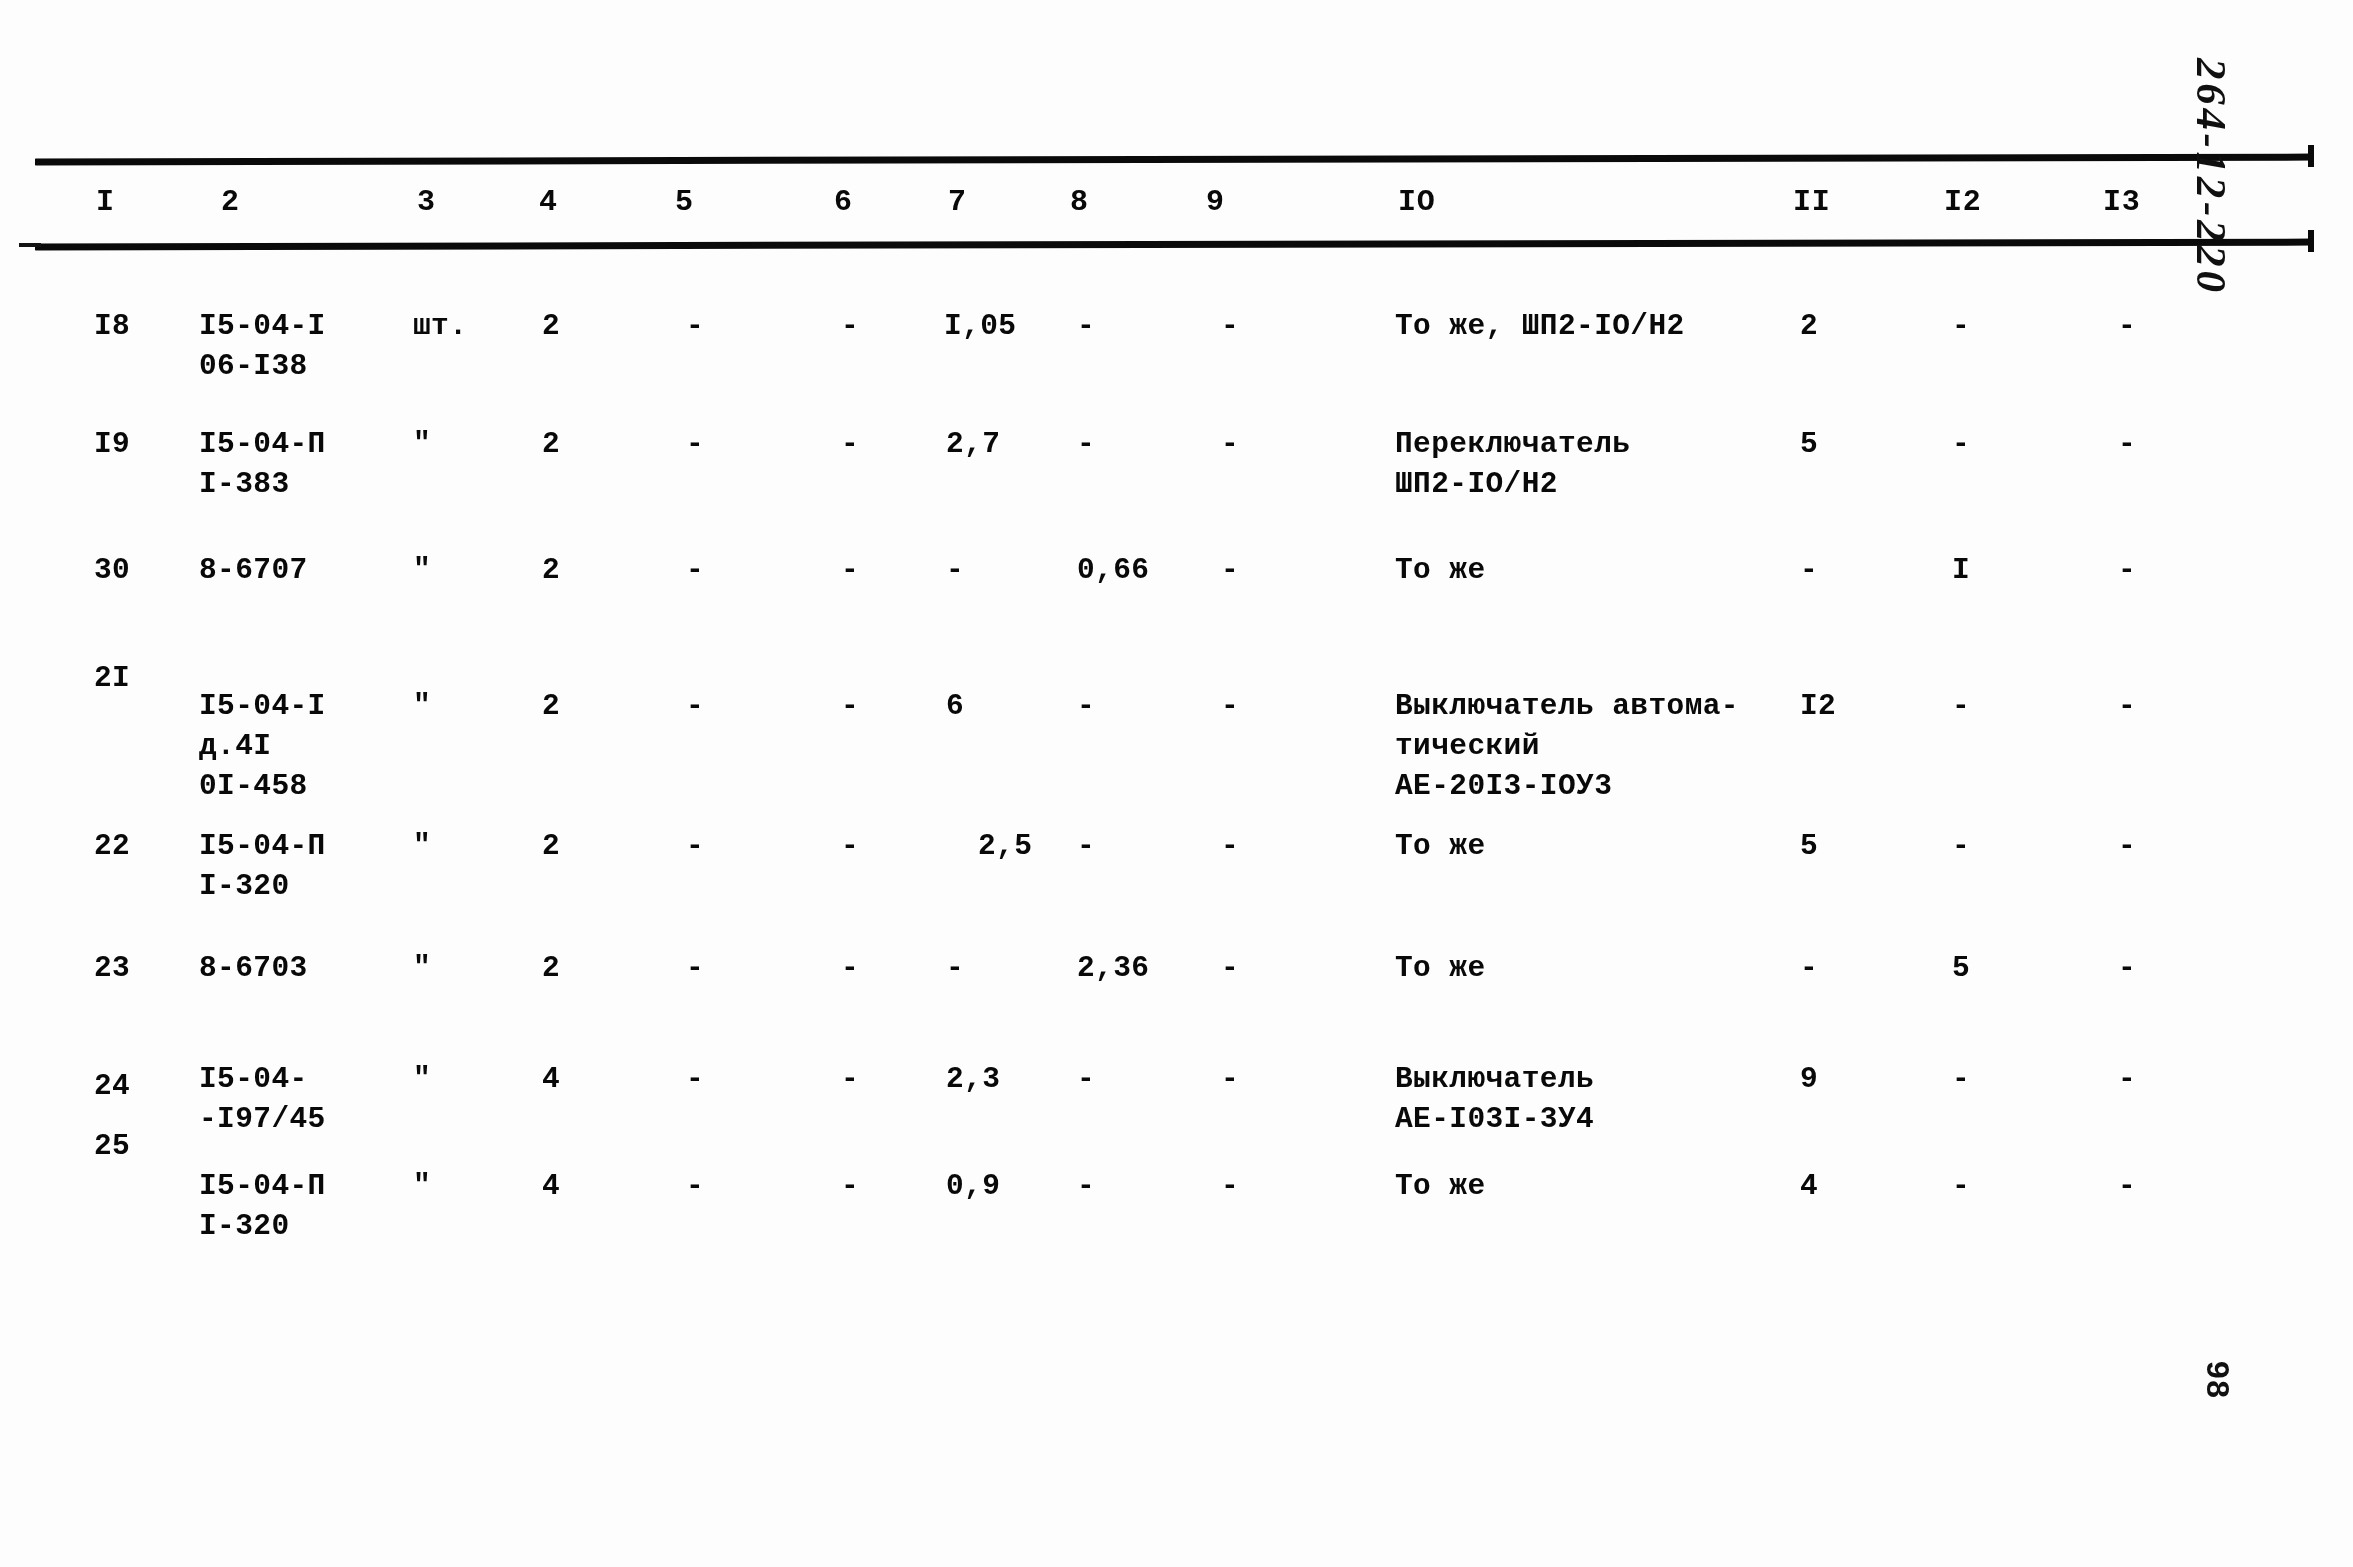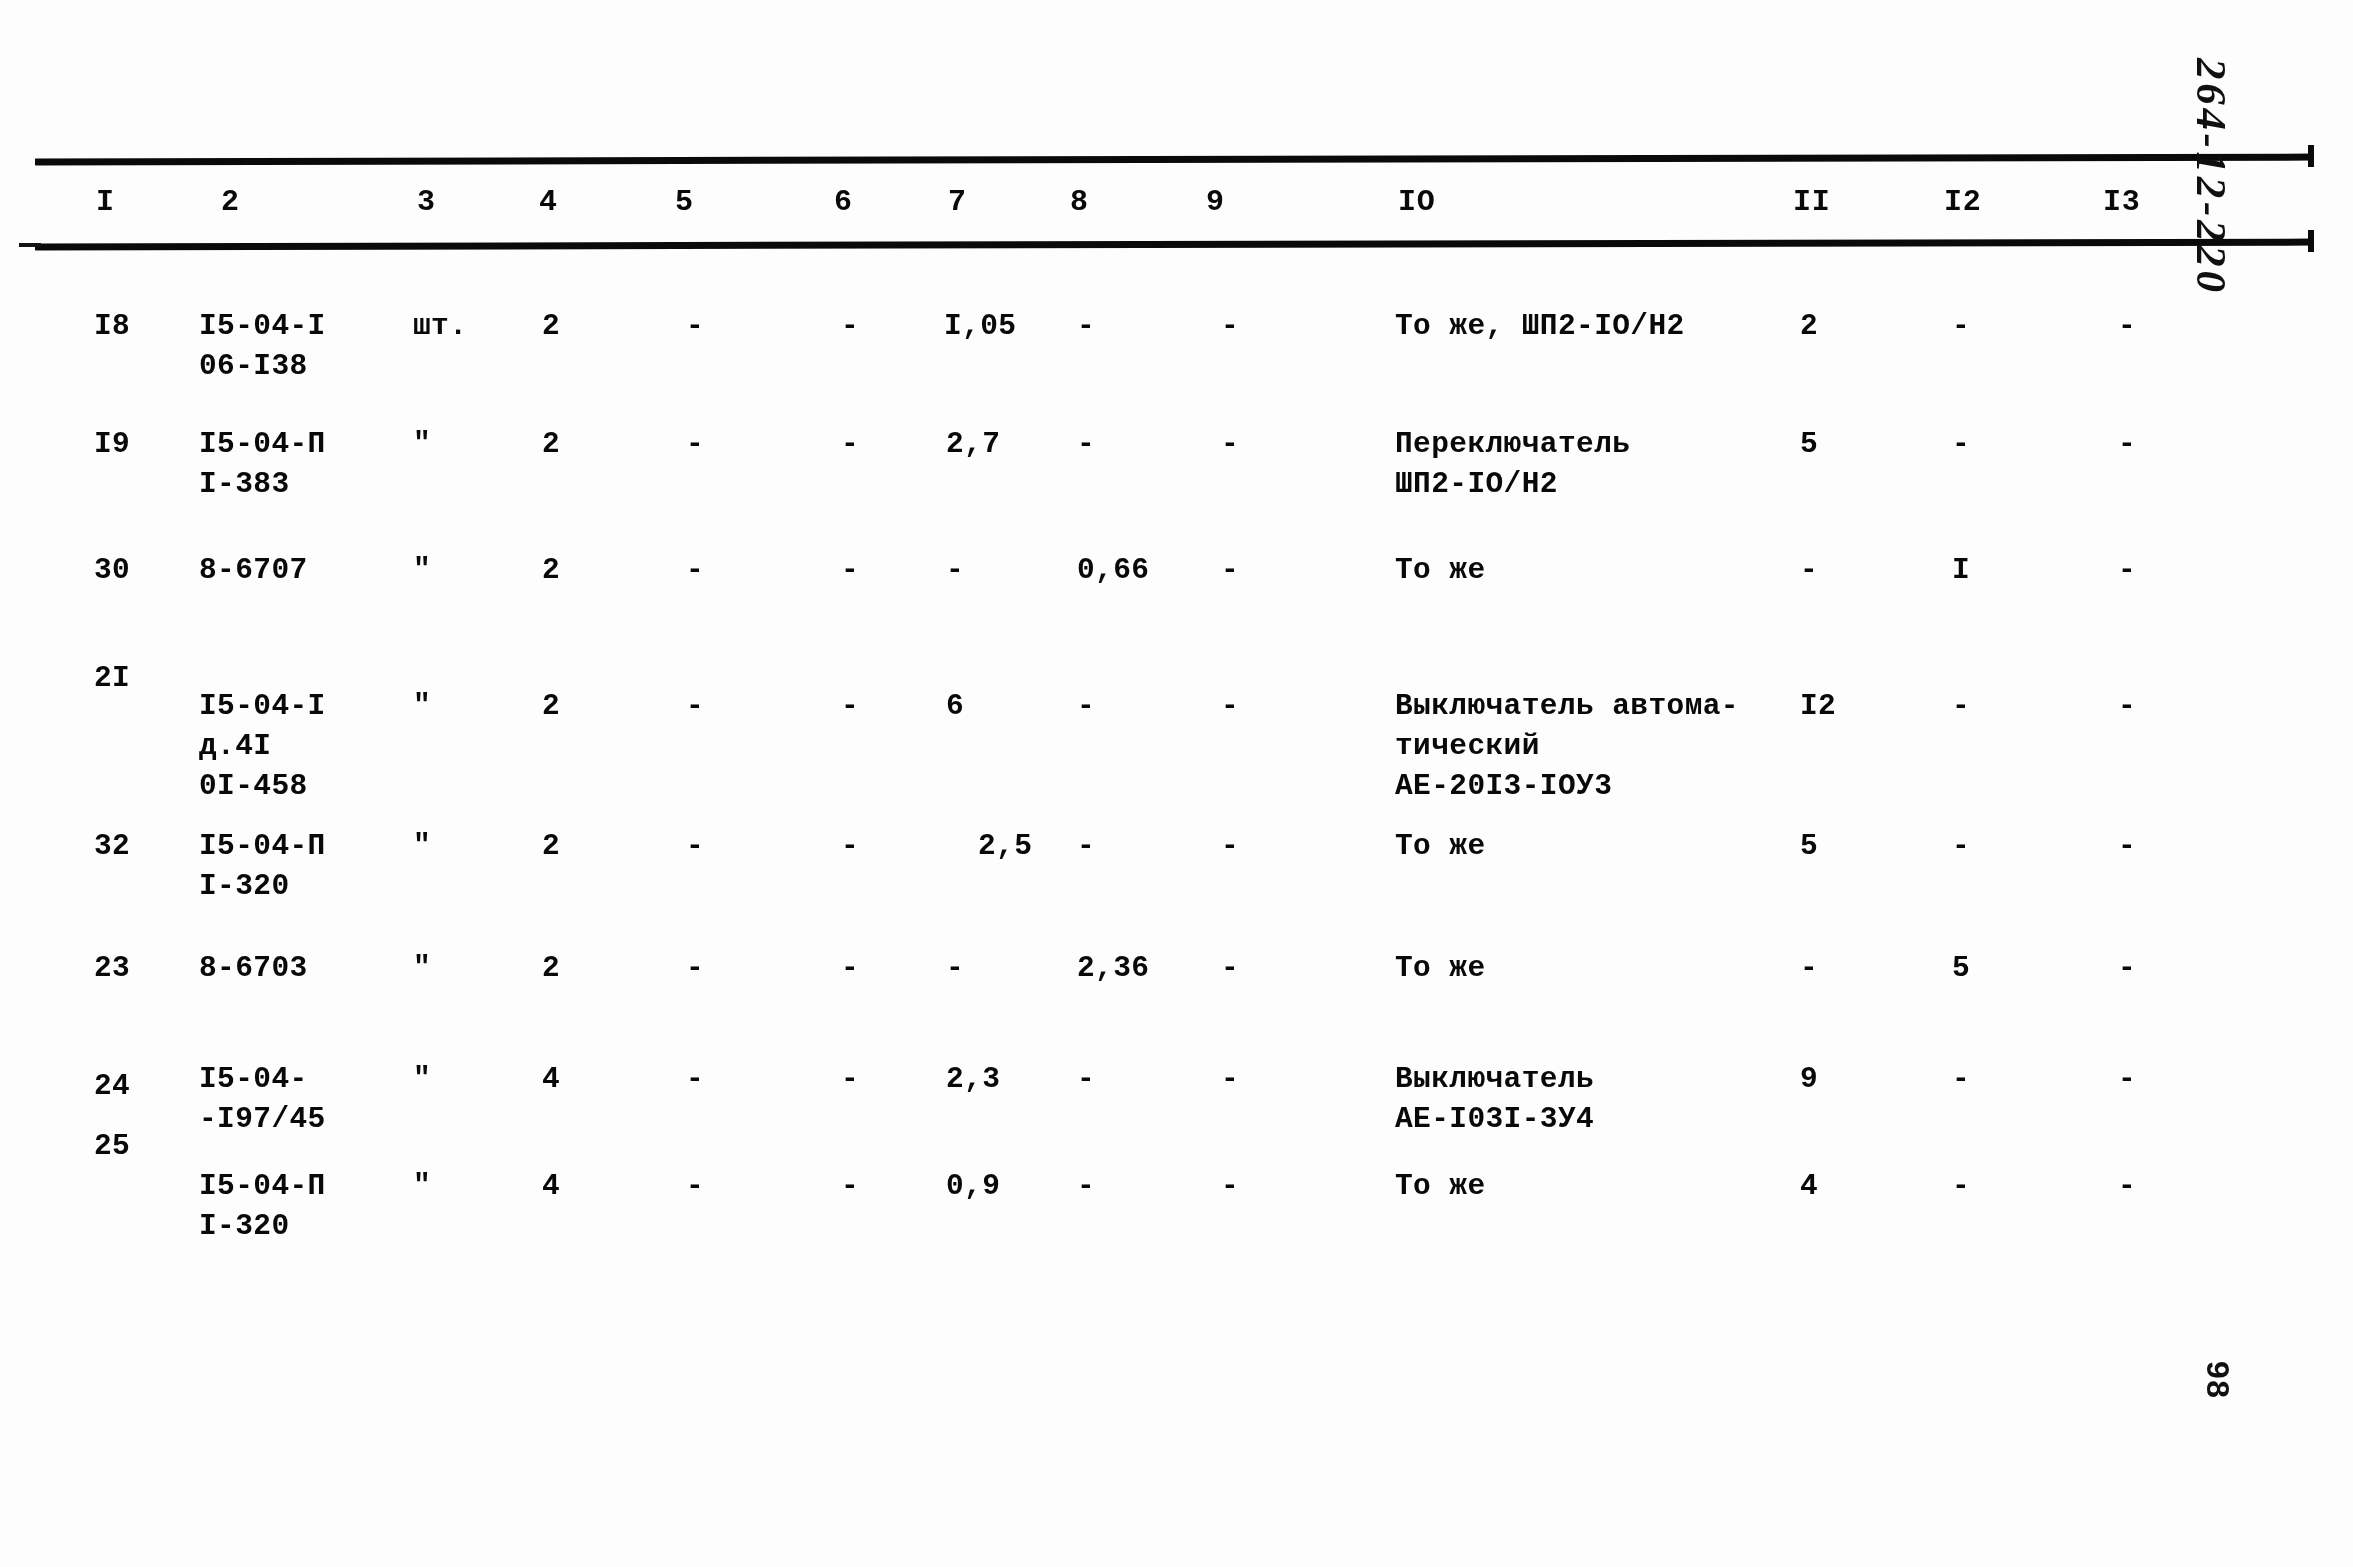--- a/index.html
+++ b/index.html
@@ -190,21 +190,21 @@
         <div class="dash" style="left: 1077px; top: 686px;">-</div>
         <div class="dash" style="left: 1221px; top: 686px;">-</div>
         <div class="cell" style="left: 1395px; top: 686px;">Выключатель автома-
 тический
 АЕ-20I3-IОУ3</div>
         <div class="cell" style="left: 1800px; top: 686px;">I2</div>
         <div class="dash" style="left: 1952px; top: 686px;">-</div>
         <div class="dash" style="left: 2118px; top: 686px;">-</div>
       </div>
       <div>
-        <div class="cell" style="left: 94px; top: 826px;">32</div>
+        <div class="cell" style="left: 94px; top: 826px;">22</div>
         <div class="cell" style="left: 199px; top: 826px;">I5-04-П
 I-320</div>
         <div class="cell" style="left: 413px; top: 826px;">"</div>
         <div class="cell" style="left: 542px; top: 826px;">2</div>
         <div class="dash" style="left: 686px; top: 826px;">-</div>
         <div class="dash" style="left: 841px; top: 826px;">-</div>
         <div class="cell" style="left: 978px; top: 826px;">2,5</div>
         <div class="dash" style="left: 1077px; top: 826px;">-</div>
         <div class="dash" style="left: 1221px; top: 826px;">-</div>
         <div class="cell" style="left: 1395px; top: 826px;">То же</div>

